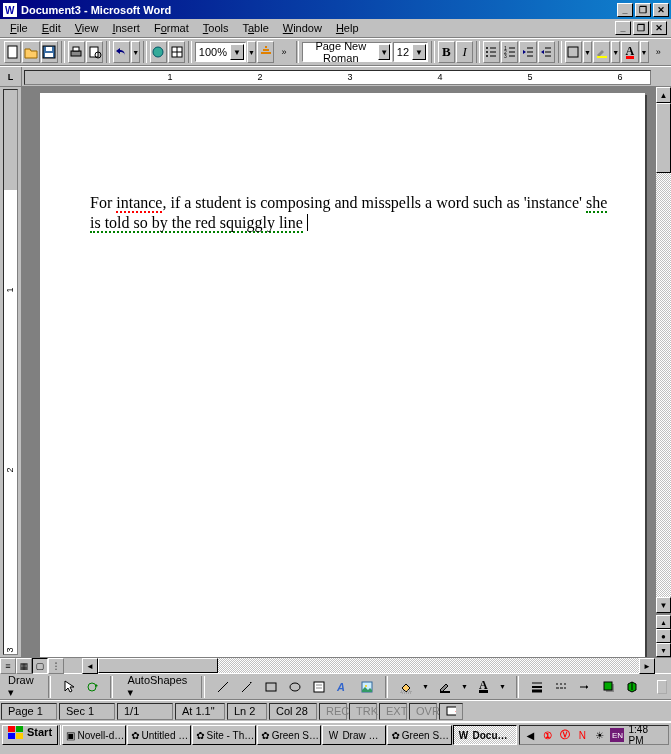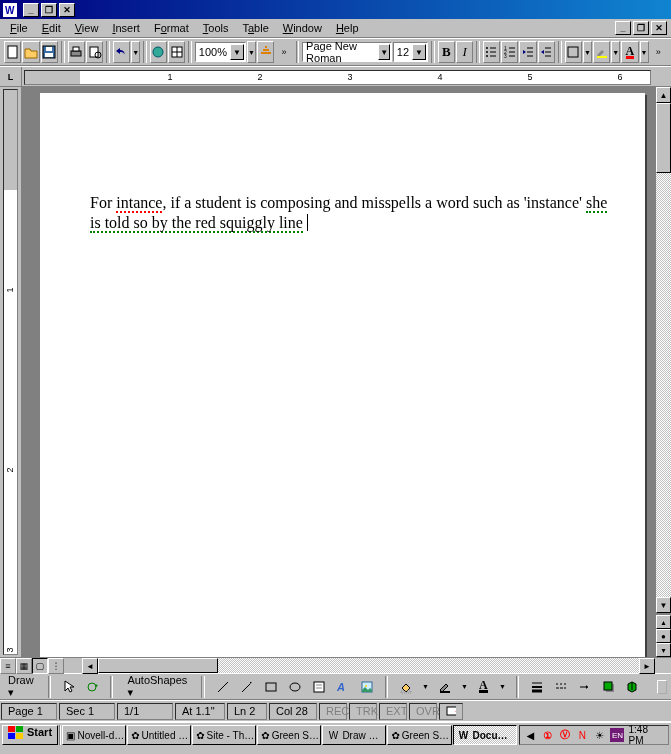--- a/index.html
+++ b/index.html
@@ -29,21 +29,21 @@
 .menubar {
   height: 19px; background: #c0c0c0; display: flex; align-items: center;
   padding: 0 4px; border-bottom: 1px solid #808080; gap: 2px;
 }
 .menubar .mdi-btns { margin-left:auto; display:flex; gap:0;}
 .menu-item { padding: 2px 6px; font-size: 11px; }
 .menu-item u { text-decoration: underline; }
 .toolbar {
   height: 28px; background: #c0c0c0; display: flex; align-items: center;
   padding: 2px 4px; gap: 1px;
-  border-top: 1px solid #fff; border-bottom: 1px solid #808080;
+  border-top: 1px solid #fff; border-bottom: 1px solid #808080; text-align: center;
 }
 .tbtn {
   width: 22px; height: 22px;
   border: 1px solid transparent;
   display:flex;align-items:center;justify-content:center;
   font-size: 13px;
 }
 .tbtn.raised {
   border-top: 1px solid #fff; border-left: 1px solid #fff;
   border-right: 1px solid #808080; border-bottom: 1px solid #808080;
@@ -125,20 +125,21 @@
 </head>
 <body>
 
 <div class="titlebar">
   <span class="app-icon">
     <svg width="14" height="14">
         <rect width="14" height="14" fill="#fff"></rect>
         <text x="2" y="11" font-size="10" font-weight="bold" fill="#00a">W</text>
       </svg>
   </span>
+  <span class="title">Document3 - Microsoft Word</span>
   <div class="win-btn">_</div>
   <div class="win-btn">❐</div>
   <div class="win-btn">✕</div>
 </div>
 
 <div class="menubar">
   <span class="menu-item"><u>F</u>ile</span>
   <span class="menu-item"><u>E</u>dit</span>
   <span class="menu-item"><u>V</u>iew</span>
   <span class="menu-item"><u>I</u>nsert</span>

